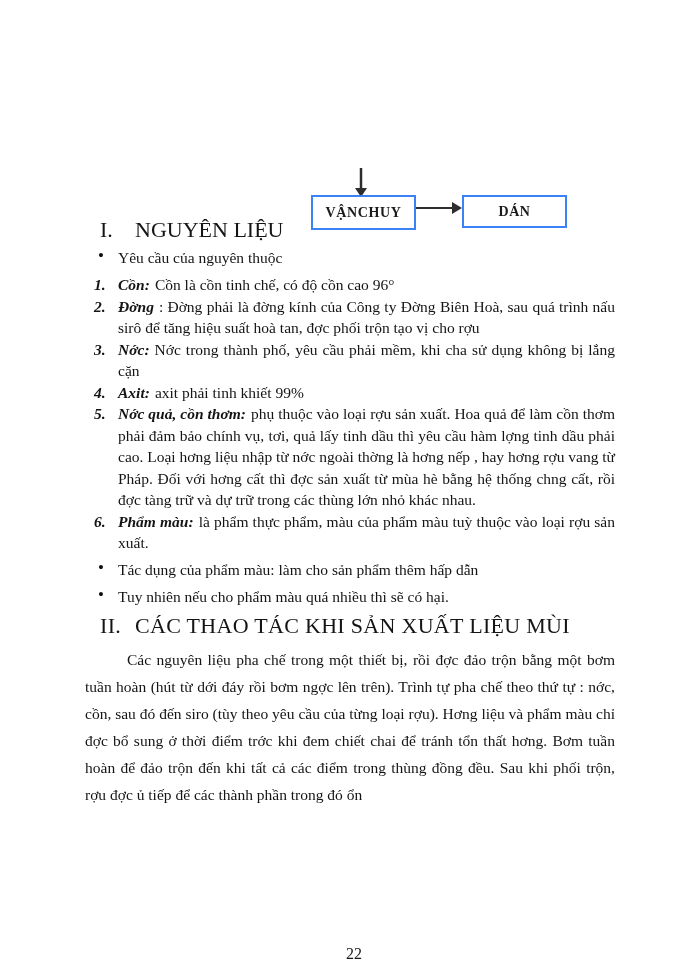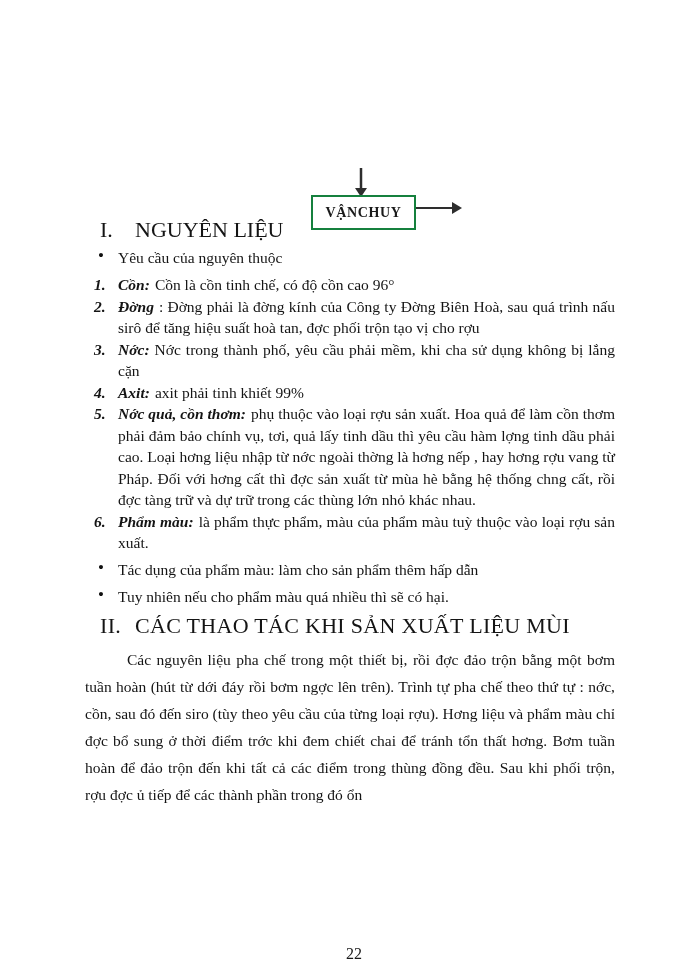--- a/index.html
+++ b/index.html
@@ -5,21 +5,21 @@
   html,body { margin:0; padding:0; }
   body {
     width:700px; height:960px; background:#ffffff;
     font-family:"Liberation Serif", serif; color:#141414;
   }
   .page { position:relative; width:700px; height:960px; overflow:hidden; background:#fff; }
 
   
   .flow-svg { position:absolute; left:0; top:0; }
   .fbox {
-    position:absolute; border:2px solid #15803d; background:#fff;
+    position:absolute; border:2px solid #3b82f6; background:#fff;
     display:flex; align-items:center; justify-content:center;
     font-weight:bold; font-size:14px; letter-spacing:0.6px; color:#1a1a1a;
   }
   .fbox1 { left:311px; top:195px; width:101px; height:31px; }
   .fbox2 { left:462px; top:195px; width:101px; height:29px; }
 
   
   .content { position:absolute; left:85px; width:530px; top:219px; font-size:15.5px; }
 
   .heading { position:relative; font-weight:normal; font-size:22px; line-height:22px; padding-left:15px; }
@@ -61,20 +61,21 @@
       <line x1="361" y1="168" x2="361" y2="188" stroke="#2e2e2e" stroke-width="2.5"></line>
       <polygon points="355,188 367,188 361,197" fill="#2e2e2e"></polygon>
     </g>
     <g>
       <line x1="414" y1="208" x2="452" y2="208" stroke="#2e2e2e" stroke-width="2"></line>
       <polygon points="452,202 452,214 462,208" fill="#2e2e2e"></polygon>
     </g>
   </svg>
 
   <div class="fbox fbox1">VẬNCHUY</div>
+  <div class="fbox fbox2">DÁN</div>
 
   <div class="content">
 
     <div class="heading h1">
       <span class="hnum">I.</span><span>NGUYÊN LIỆU</span>
     </div>
 
     <ul class="bullets">
       <li>Yêu cầu của nguyên thuộc</li>
     </ul>

